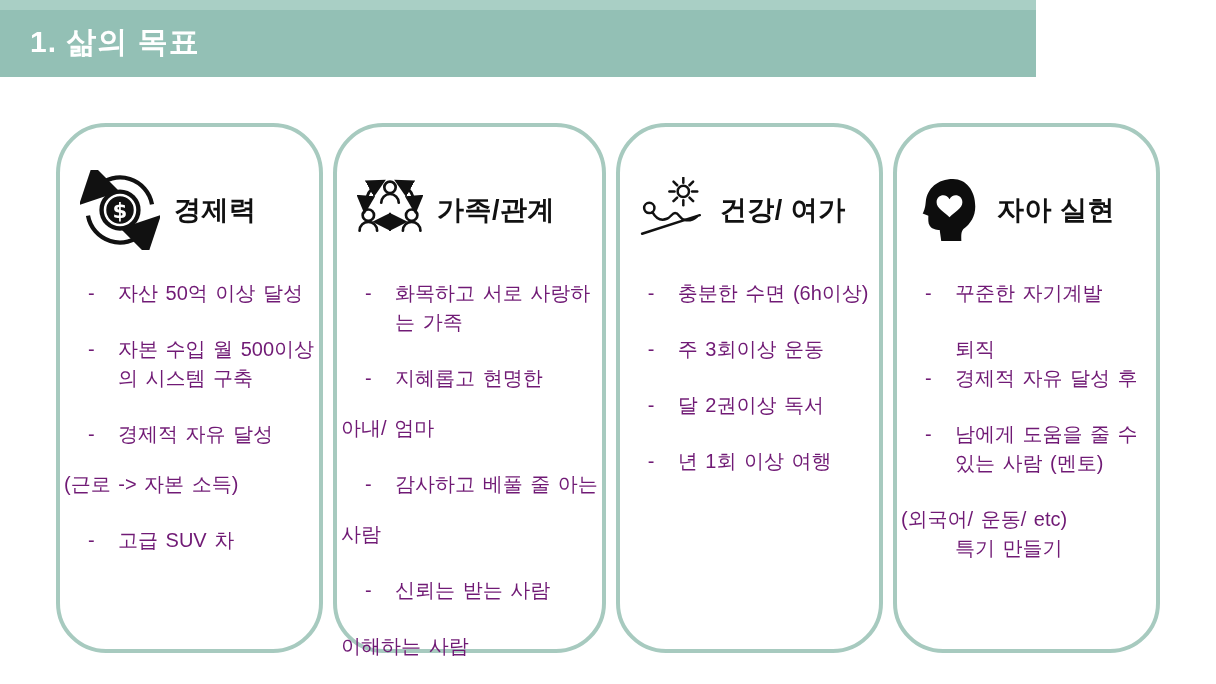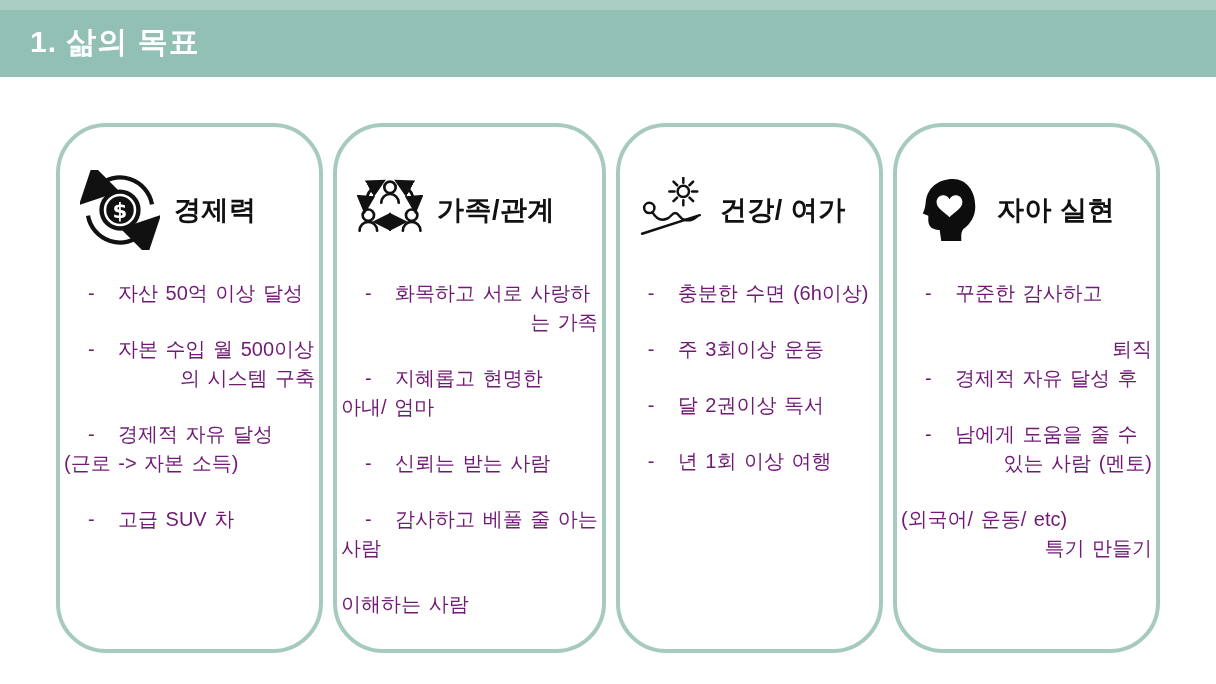--- a/index.html
+++ b/index.html
@@ -2,21 +2,21 @@
 <html style="--header-bg: #93c0b5; --header-strip: #a9cfc5; --header-text: #ffffff; --card-border: #a7cabf;"><head>
 <meta charset="utf-8">
 <style>
   html,body { margin:0; padding:0; }
   body {
     width:1216px; height:684px; position:relative; overflow:hidden;
     background:#ffffff;
     font-family:"Liberation Sans","DejaVu Sans",sans-serif;
   }
   .header {
-    position:absolute; top:0; left:0; width:1216px; height:77px;
+    position:absolute; top:0; left:0; width:1036px; height:77px;
     background:var(--header-bg,#93c0b5);
   }
   .header-strip {
     position:absolute; top:0; left:0; width:100%; height:10px;
     background:var(--header-strip,#a9cfc5);
   }
   .header-title {
     position:absolute; left:30px; top:22px;
     color:var(--header-text,#ffffff);
     font-size:30px; font-weight:700; letter-spacing:1px; white-space:nowrap;
@@ -43,22 +43,22 @@
     letter-spacing:0.5px; white-space:nowrap;text-align:right;
   }
   .card-body {
     margin-top:26px; font-size:20px; line-height:29px;
     color:#701a75; word-spacing:2px;
   }
   .item { margin-bottom:27px; }
   .line { white-space:nowrap; }
   .line.bullet { padding-left:24px; }
   .marker { display:inline-block; width:30px; }
-  .line.hang { padding-left:54px;text-align:right; }
-  .line.flush { padding-left:0; }
+  .line.hang { padding-left:54px; }
+  .line.flush { padding-left:0;margin-top:21px; }
 </style>
 </head>
 <body>
 
 <header class="header">
   <div class="header-strip"></div>
   <div class="header-title">1. 삶의 목표</div>
 </header>
 
 <main class="cards">
@@ -125,25 +125,25 @@
       <div class="card-body">
         <div class="item">
           <div class="line bullet"><span class="marker">-</span><span>화목하고 서로 사랑하</span></div>
           <div class="line hang"><span>는 가족</span></div>
         </div>
         <div class="item">
           <div class="line bullet"><span class="marker">-</span><span>지혜롭고 현명한</span></div>
           <div class="line flush"><span>아내/ 엄마</span></div>
         </div>
         <div class="item">
-          <div class="line bullet"><span class="marker">-</span><span>신뢰는 받는 사람</span></div>
-        </div>
-        <div class="item">
           <div class="line bullet"><span class="marker">-</span><span>감사하고 베풀 줄 아는</span></div>
           <div class="line flush"><span>사람</span></div>
+        </div>
+        <div class="item">
+          <div class="line bullet"><span class="marker">-</span><span>신뢰는 받는 사람</span></div>
         </div>
         <div class="item">
           <div class="line flush"><span>이해하는 사람</span></div>
         </div>
       </div>
     </section>
     <section class="card">
       <div class="card-head">
         <span class="icon">
           <svg viewBox="0 0 64 64" fill="none" stroke="#111" stroke-width="2.4" stroke-linecap="round">
@@ -183,21 +183,21 @@
         <span class="icon">
           <svg viewBox="0 0 64 64">
     <path d="M35 2 C20 2 10 11 8.5 24 C8 29 7.5 31.5 5.5 35.5 L11 37.5 C11 41 10.5 44.5 12.5 47.5 C14.5 50.5 18.5 51 22 51.5 L23.5 62 L43 62 C43 57 42.5 53.5 45 50.5 C52 45 56.5 38 56.5 28.5 C56.5 13 47.5 2 35 2 Z" fill="#0d0d0d"></path>
     <path d="M31.5 21.5 C28.5 15.5 19 17 19 24.5 C19 30.5 26.5 34 31.5 39 C36.5 34 44 30.5 44 24.5 C44 17 34.5 15.5 31.5 21.5 Z" fill="#ffffff"></path>
   </svg>
         </span>
         <h2 class="card-title">자아 실현</h2>
       </div>
       <div class="card-body">
         <div class="item">
-          <div class="line bullet"><span class="marker">-</span><span>꾸준한 감사하고</span></div>
+          <div class="line bullet"><span class="marker">-</span><span>꾸준한 자기계발</span></div>
         </div>
         <div class="item">
           <div class="line hang"><span>퇴직</span></div>
           <div class="line bullet"><span class="marker">-</span><span>경제적 자유 달성 후</span></div>
         </div>
         <div class="item">
           <div class="line bullet"><span class="marker">-</span><span>남에게 도움을 줄 수</span></div>
           <div class="line hang"><span>있는 사람 (멘토)</span></div>
         </div>
         <div class="item">

